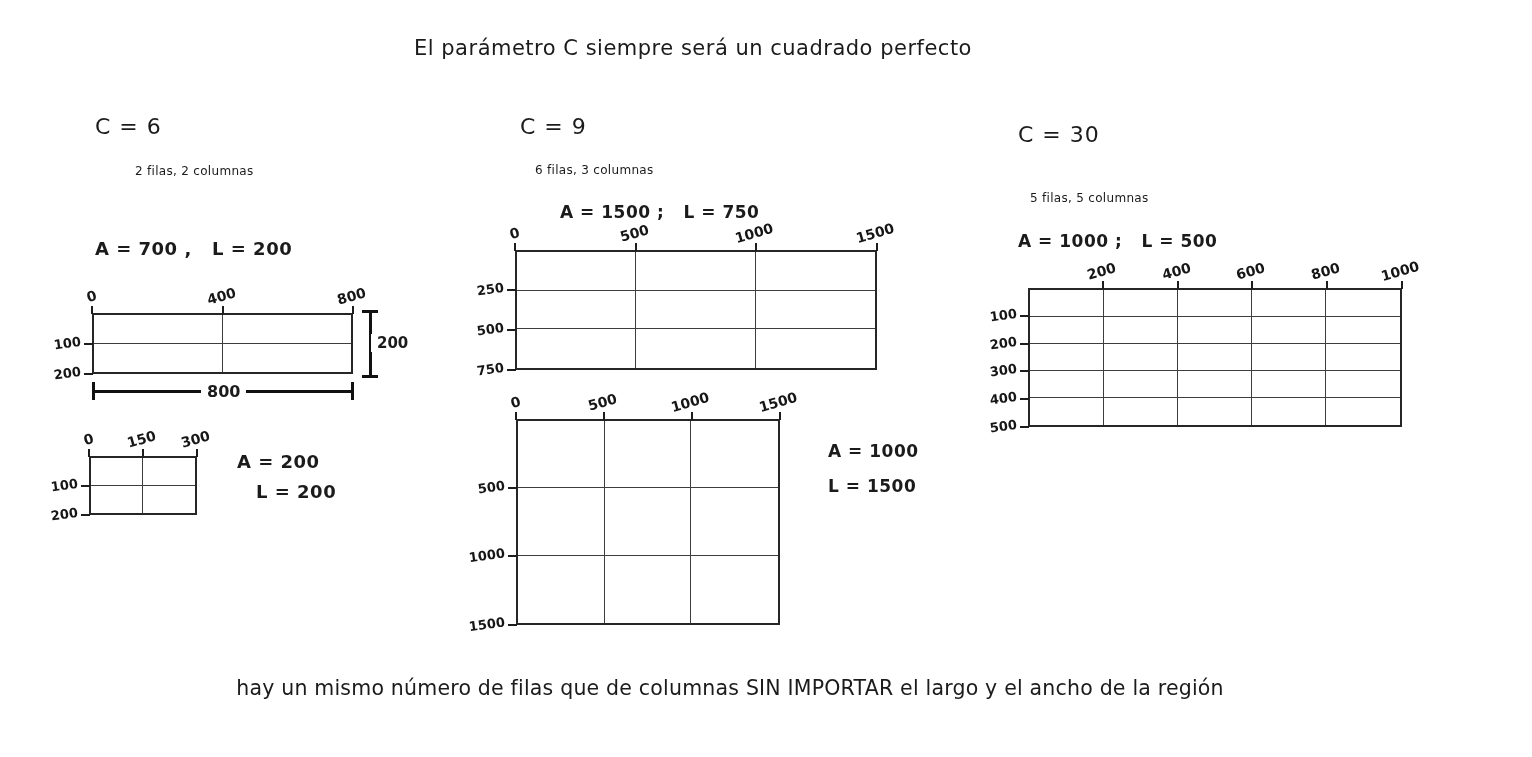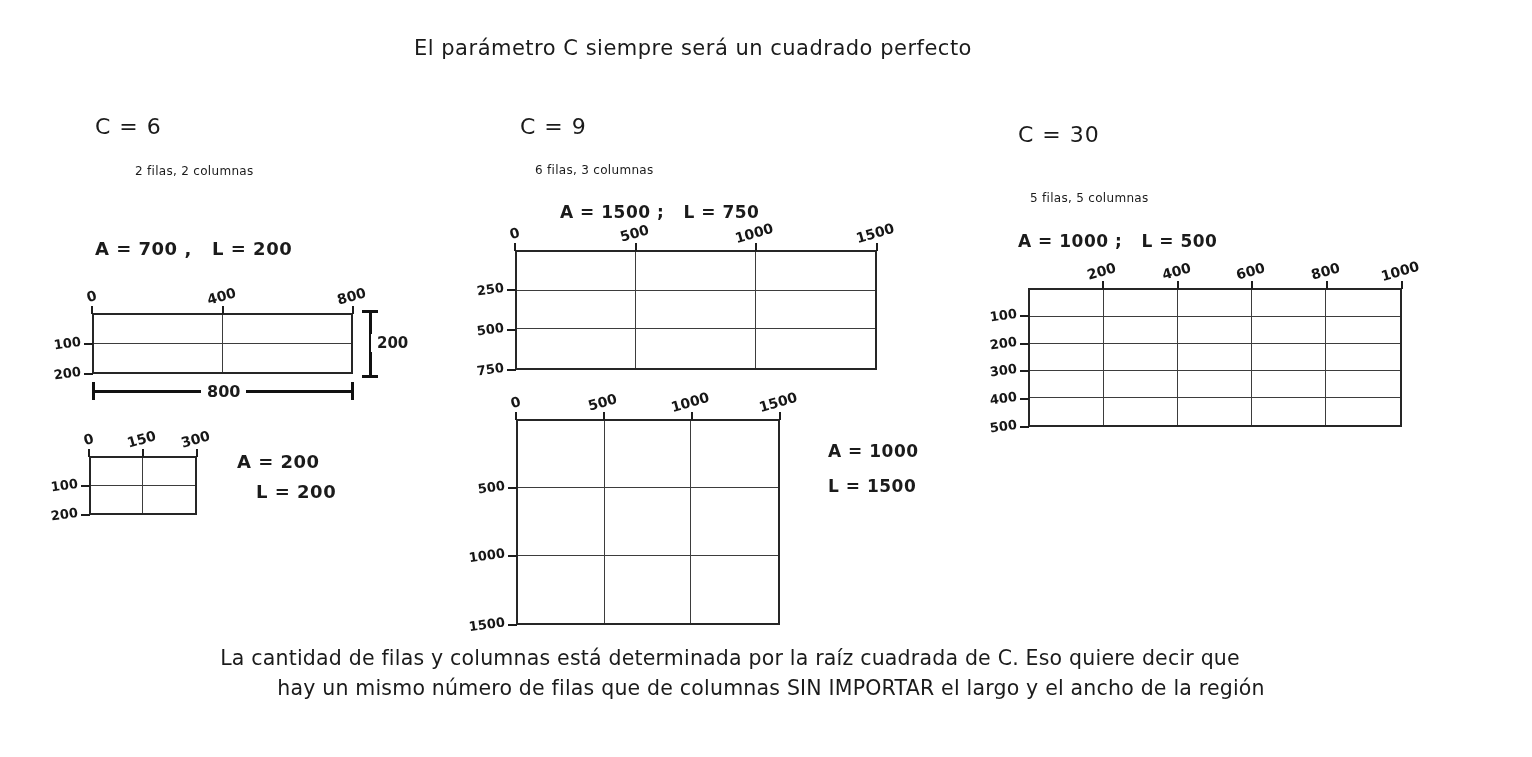--- a/index.html
+++ b/index.html
@@ -226,16 +226,15 @@
       <div class="tick-label left" style="top: 40%;">200</div>
       <div class="tick-mark left" style="top: 40%;"></div>
       <div class="tick-label left" style="top: 60%;">300</div>
       <div class="tick-mark left" style="top: 60%;"></div>
       <div class="tick-label left" style="top: 80%;">400</div>
       <div class="tick-mark left" style="top: 80%;"></div>
       <div class="tick-label left" style="top: 100%;">500</div>
       <div class="tick-mark left" style="top: 100%;"></div>
     </div>
 
-  <div class="abs footer" style="top:646px;">La cantidad de filas y columnas está determinada por la raíz cuadrada de C. Eso quiere decir que</div>
-  <div class="abs footer" style="top:676px;margin-left:41px;">hay un mismo número de filas que de columnas SIN IMPORTAR el largo y el ancho de la región</div>
+  <div class="abs footer" style="top:676px;">hay un mismo número de filas que de columnas SIN IMPORTAR el largo y el ancho de la región</div>
 
 </div>
 
 </body></html>

